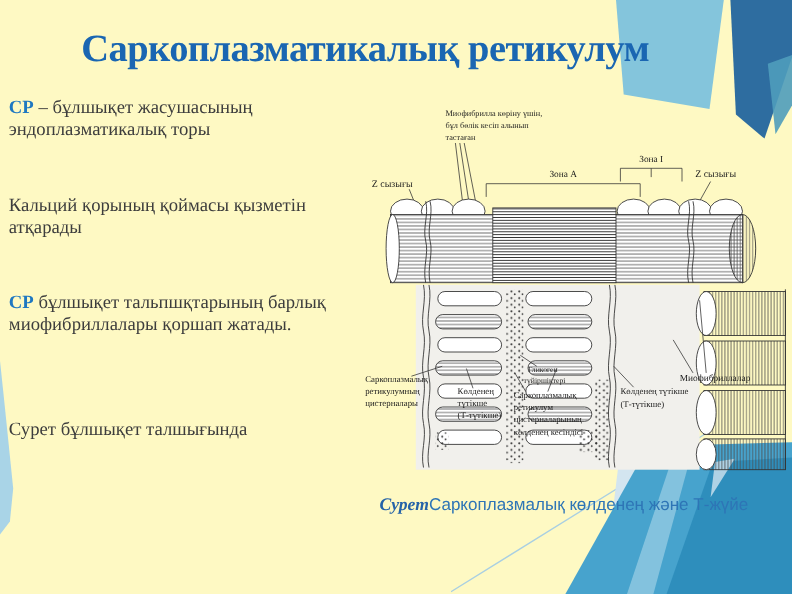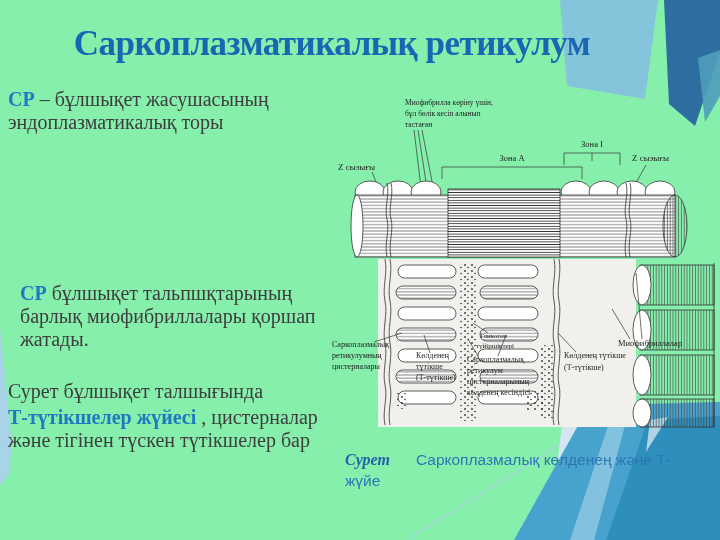--- a/index.html
+++ b/index.html
@@ -1,52 +1,52 @@
 <!DOCTYPE html>
 <html><head>
 <meta charset="utf-8">
 <style>
   html,body{margin:0;padding:0;background:#888;}
   .slide{
-    position:relative;width:720px;height:540px;background:#86efac;
+    position:relative;width:720px;height:540px;background:#fef9c3;
     overflow:hidden;font-family:"Liberation Serif", serif;
   }
   
   .deco{position:absolute;z-index:1;}
   .deco-tr{top:0;right:0;}
   .deco-br{bottom:0;right:0;}
   .deco-bl{top:326px;left:0;}
   
   .title{
     position:absolute;left:0;top:24px;width:664px;z-index:3;
     text-align:center;font-size:35px;font-weight:bold;color:#1a66b2;
     letter-spacing:-0.5px;
   }
   
   .para{
     position:absolute;left:8px;width:334px;z-index:3;
-    font-size:20px;line-height:1.16;color:#3d3d3d;
+    font-size:17px;line-height:1.16;color:#3d3d3d;
   }
   .p1{top:88px;}
   .p2{top:177px;}
-  .p3{top:282px;margin-left:12px;}
+  .p3{top:265px;}
   .p4{top:380px;}
   .p5{top:406px;}
   .lead{color:#1f78c1;font-weight:bold;}
   
   .figure{position:absolute;left:330px;top:95px;z-index:2;text-decoration:underline;}
   .figure svg text{fill:#1c1c1c;font-family:"Liberation Serif", serif;}
   .caption{
     position:absolute;left:345px;top:449px;width:352px;z-index:3;
     font-family:"Liberation Sans", sans-serif;
     font-size:15.5px;line-height:1.35;color:#2e75b6;
   }
   .caption .cap-label{
     font-family:"Liberation Serif", serif;
-    font-weight:bold;font-style:italic;color:#2563a8;margin-right:26px;
+    font-weight:bold;font-style:italic;color:#2563a8;margin-right:0;
     font-size:16px;
   }
 </style>
 </head>
 <body>
 
 <div class="slide">
 
   <svg class="deco deco-tr" width="165" height="130" viewBox="0 0 165 130">
     <polygon points="5,0 103,0 90,99 12,86" fill="#84c5dc"></polygon>
@@ -64,26 +64,26 @@
   </svg>
 
   <svg class="deco deco-bl" width="14" height="162" viewBox="0 0 14 162">
     <polygon points="0,2 4,40 12,118 9,148 0,160" fill="#a9d4e7"></polygon>
   </svg>
 
   <div class="title">Саркоплазматикалық ретикулум</div>
 
   <div class="para p1"><span class="lead">СР</span><span> – бұлшықет жасушасының эндоплазматикалық торы</span></div>
 
+  <div class="para p2">Кальций қорының қоймасы қызметін атқарады</div>
 
   <div class="para p3"><span class="lead">СР</span><span> бұлшықет тальпшқтарының барлық миофибриллалары қоршап жатады.</span></div>
 
   <div class="para p4">Сурет бұлшықет талшығында</div>
 
-  <div class="para p5"><span class="lead">Т-түтікшелер жүйесі</span><span> , цистерналар және тігінен түскен түтікшелер бар</span></div>
 
   <div class="figure">
     <svg width="390" height="340" viewBox="0 0 390 340">
       <defs>
         <pattern id="hh" width="4" height="3.2" patternUnits="userSpaceOnUse">
           <line x1="0" y1="1.6" x2="4" y2="1.6" stroke="#4a4a4a" stroke-width="0.7"></line>
         </pattern>
         <pattern id="hhd" width="4" height="2.6" patternUnits="userSpaceOnUse">
           <line x1="0" y1="1.3" x2="4" y2="1.3" stroke="#333" stroke-width="0.9"></line>
         </pattern>

